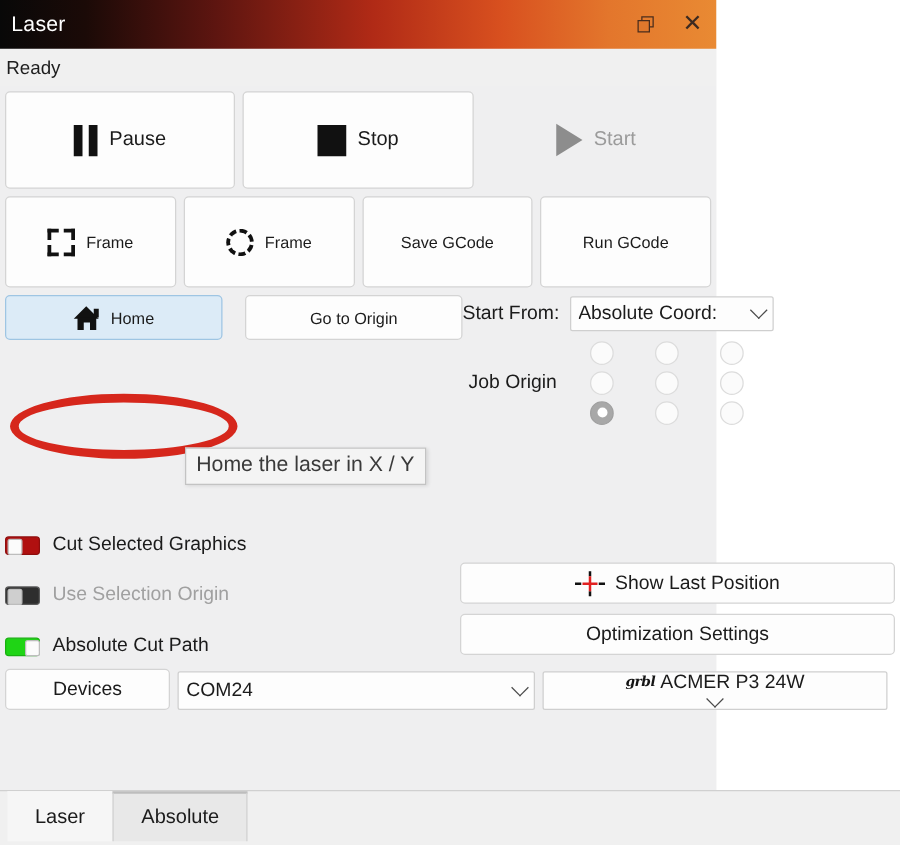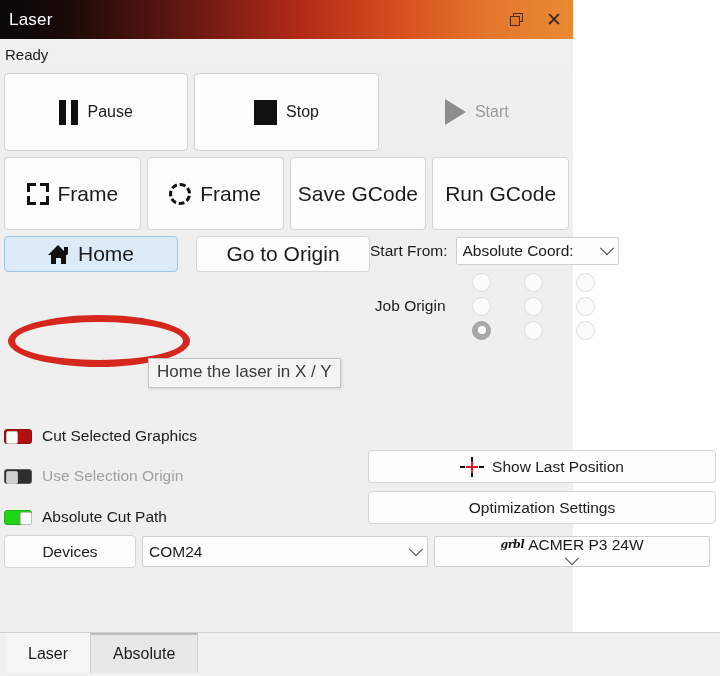--- a/index.html
+++ b/index.html
@@ -104,21 +104,21 @@
     gap: 6px;
   }
 
   .btn {
     background: #fdfdfd;
     border: 1px solid #d4d4d4;
     border-radius: 4px;
     display: flex;
     align-items: center;
     justify-content: center;
-    font-size: 21px;
+    font-size: 13px;
     color: #1b1b1b;
     box-sizing: border-box;
     gap: 9px;
     user-select: none;
   }
   .btn.disabled {
     background: transparent;
     border-color: transparent;
     color: #9b9b9b;
   }
@@ -412,21 +412,21 @@
   .crosshair-icon .t-t { position: absolute; left: 11px; top: 0; width: 2px; height: 4px; background: #111; }
   .crosshair-icon .t-b { position: absolute; left: 11px; bottom: 0; width: 2px; height: 4px; background: #111; }
 
   
   .devices-row {
     position: absolute;
     left: 4px;
     top: 466px;
     width: 712px;
     display: flex;
-    align-items: center;
+    align-items: flex-end;
     gap: 6px;
   }
   .devices-btn {
     width: 132px;
     height: 33px;
     background: #fdfdfd;
     border: 1px solid #d4d4d4;
     border-radius: 4px;
     display: flex;
     align-items: center;

